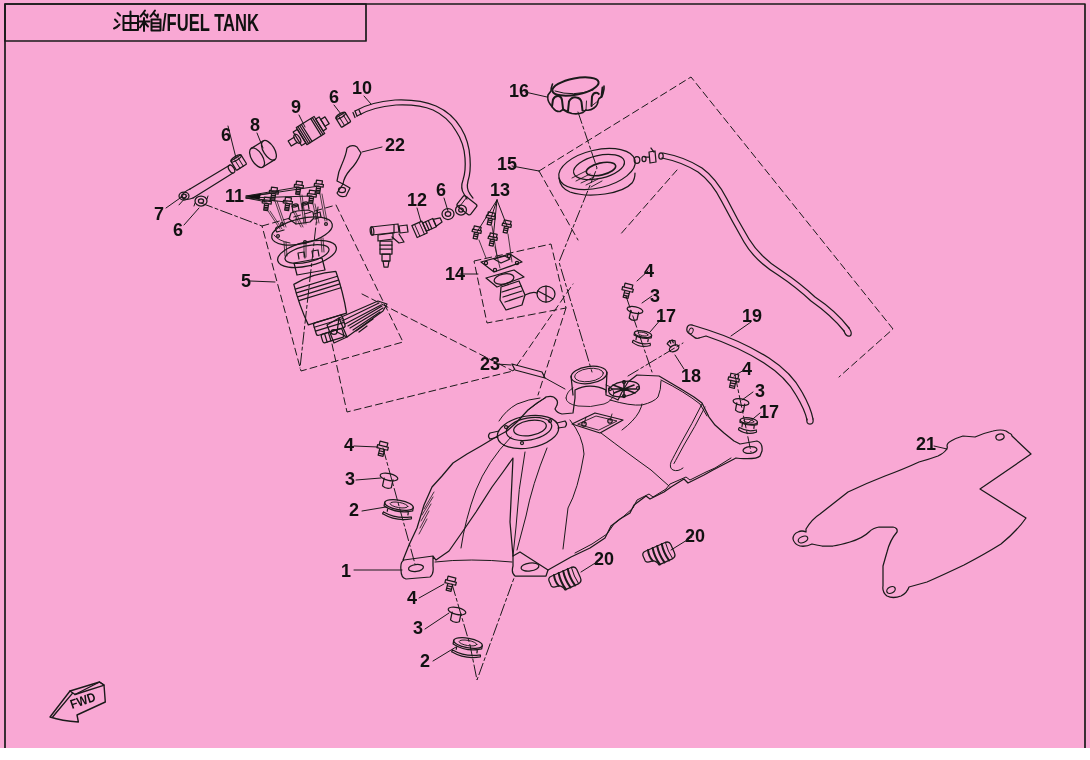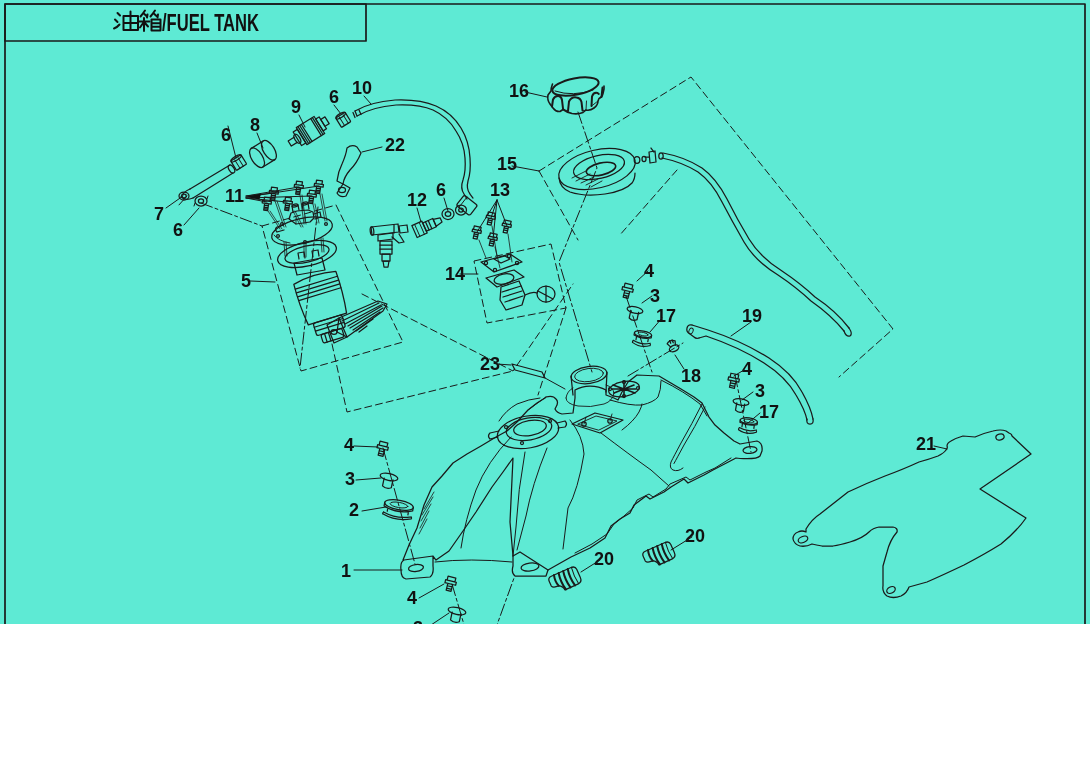--- a/index.html
+++ b/index.html
@@ -1,16 +1,16 @@
 <!DOCTYPE html>
 <html><head>
 <meta charset="utf-8">
 <style>
 html,body{margin:0;padding:0;background:#fff;}
-#page{position:relative;width:1090px;height:624px;background:#5eead4;overflow:hidden;}
+#page{position:relative;width:1090px;height:748px;background:#f9a8d4;overflow:hidden;}
 svg{position:absolute;left:0;top:0;}
 text{font-family:"Liberation Sans",sans-serif;font-weight:bold;fill:#111;}
 .num{font-size:18px;}
 .ttl{font-size:24px;}
 </style>
 </head>
 <body>
 <div id="page">
 <svg width="1090" height="760" viewBox="0 0 1090 760" fill="none" stroke="#1a1a1a" stroke-width="1.25" stroke-linecap="round" stroke-linejoin="round">
 

